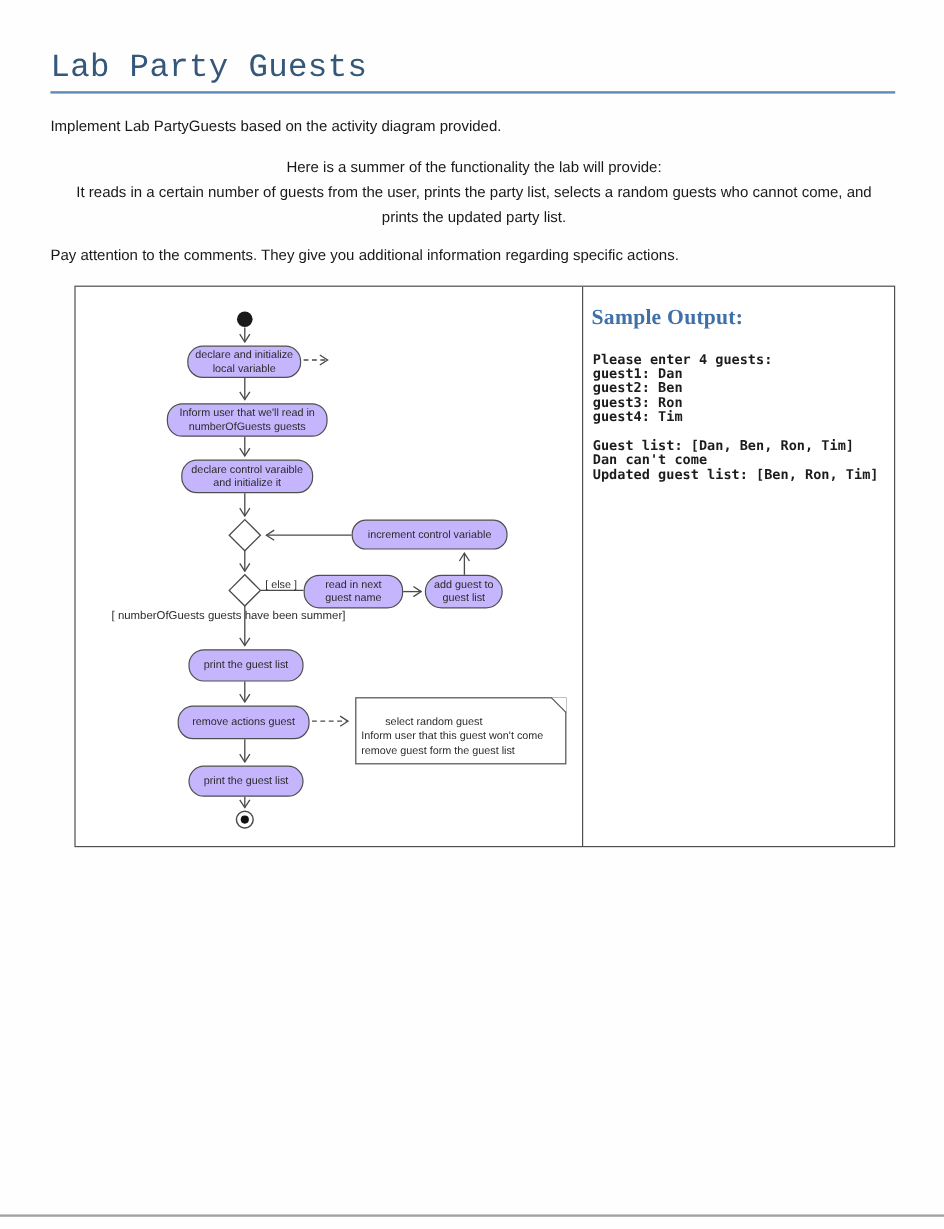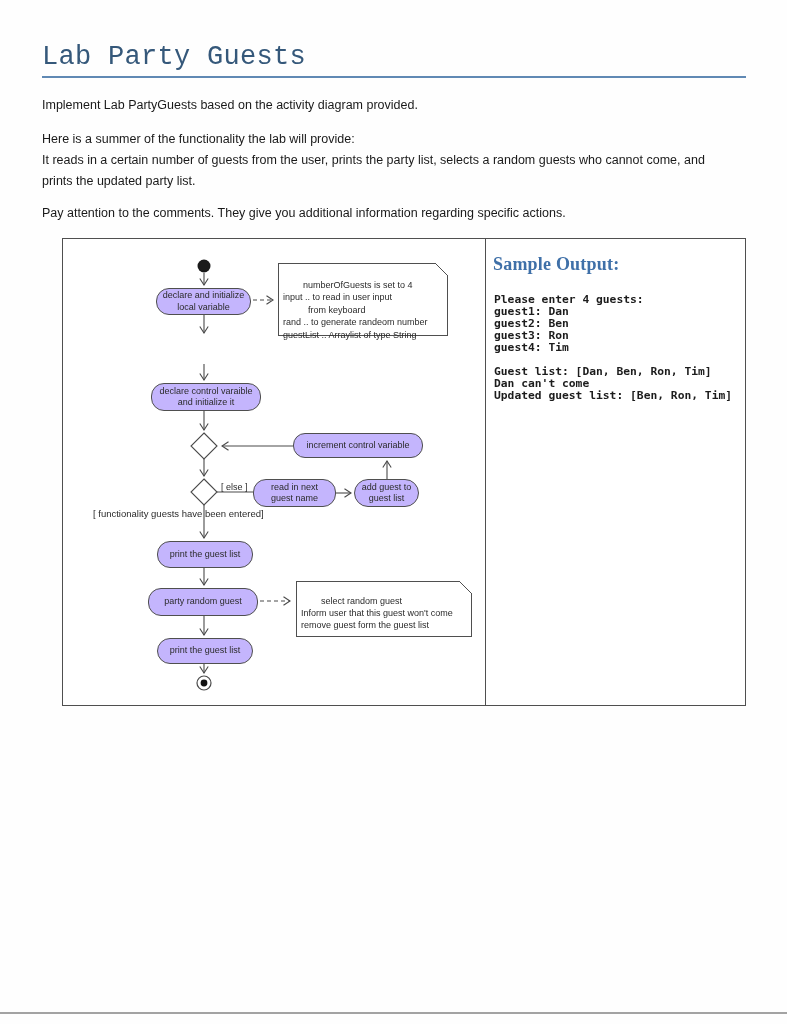--- a/index.html
+++ b/index.html
@@ -25,21 +25,21 @@
     background:#6089b4;
   }
 
   
   .body-text{
     position:absolute;left:42px;margin:0;width:706px;
     font-size:12.5px;line-height:21px;color:#191919;
     white-space:pre-line;
   }
   .p1{top:95px;}
-  .p2{top:129px;}
+  .p2{top:129px;text-align:center;}
   .p3{top:203px;}
 
   
   .panel{
     position:absolute;left:62px;top:238px;width:684px;height:468px;
     border:1px solid #4f4f4f;
     display:flex;
     box-sizing:border-box;
     background:#fff;
   }
@@ -149,54 +149,45 @@
           <circle cx="141" cy="27" r="6.5" fill="#1a1a1a"></circle>
           <polygon points="141,194 154,207 141,220 128,207" fill="#fff" stroke="#4a4a4a" stroke-width="1.1"></polygon>
           <polygon points="141,240 154,253 141,266 128,253" fill="#fff" stroke="#4a4a4a" stroke-width="1.1"></polygon>
           <circle cx="141" cy="444" r="7" fill="#fff" stroke="#4a4a4a" stroke-width="1.2"></circle>
           <circle cx="141" cy="444" r="3.4" fill="#111"></circle>
         </g>
       </svg>
 
       <div class="node n-declare-local">declare and initialize
 local variable</div>
+      <div class="node n-inform">Inform user that we'll read in
+numberOfGuests guests</div>
       <div class="node n-declare-control">declare control varaible
 and initialize it</div>
       <div class="node n-increment">increment control variable</div>
       <div class="node n-read">read in next
 guest name</div>
       <div class="node n-add">add guest to
 guest list</div>
       <div class="node n-print1">print the guest list</div>
-      <div class="node n-remove">party random guest</div>
+      <div class="node n-remove">remove actions guest</div>
       <div class="node n-print2">print the guest list</div>
 
-      <div class="uml-note note1">
-        <span>numberOfGuests is set to 4
-input .. to read in user input
-          from keyboard
-rand .. to generate randeom number
-guestList .. Arraylist of type String</span>
-        <svg class="fold" width="13" height="13">
-          <polygon points="0,0 13,0 13,13" fill="#fff"></polygon>
-          <path d="M0 0 L13 13" stroke="#4f4f4f" stroke-width="1" fill="none"></path>
-        </svg>
-      </div>
       <div class="uml-note note2">
         <span>select random guest
 Inform user that this guest won't come
 remove guest form the guest list</span>
         <svg class="fold" width="13" height="13">
           <polygon points="0,0 13,0 13,13" fill="#fff"></polygon>
           <path d="M0 0 L13 13" stroke="#4f4f4f" stroke-width="1" fill="none"></path>
         </svg>
       </div>
 
       <div class="guard-label l-else">[ else ]</div>
-      <div class="guard-label l-exit">[ functionality guests have been entered]</div>
+      <div class="guard-label l-exit">[ numberOfGuests guests have been summer]</div>
     </div>
 
     <div class="output-cell">
       <h2 class="output-heading">Sample Output:</h2>
       <pre class="output-pre">Please enter 4 guests:
 guest1: Dan
 guest2: Ben
 guest3: Ron
 guest4: Tim
 

